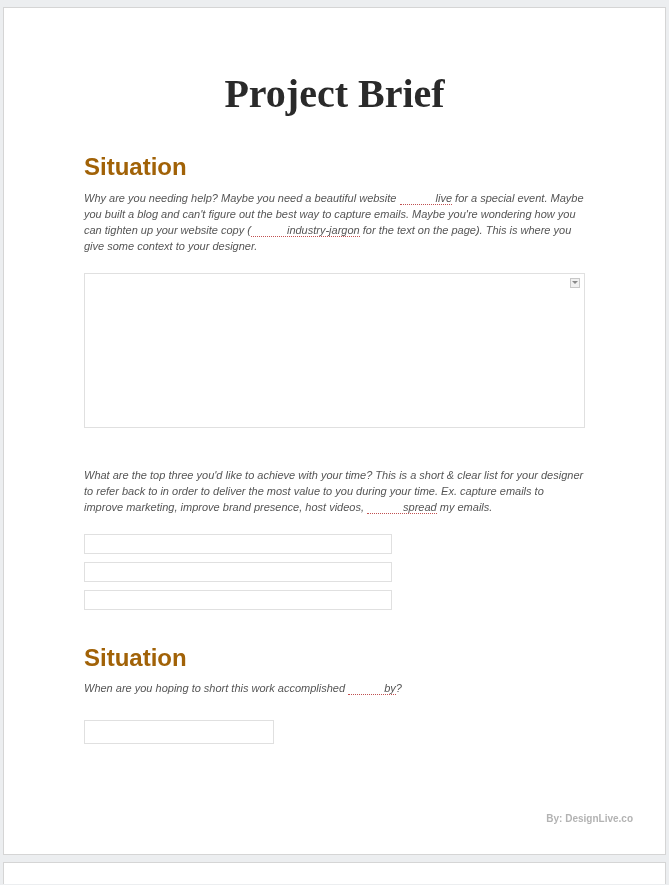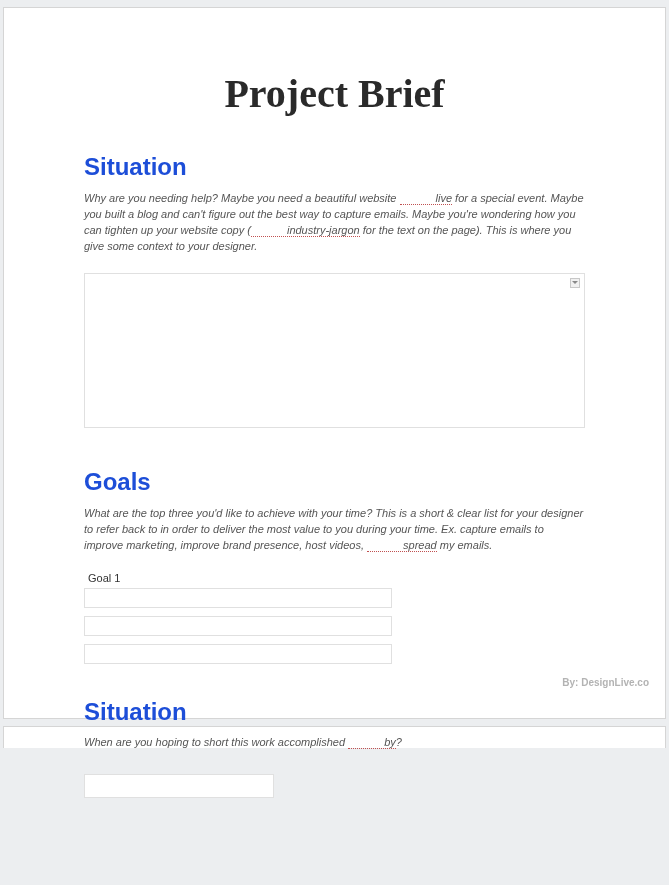--- a/index.html
+++ b/index.html
@@ -12,36 +12,36 @@
       font-family: -apple-system, BlinkMacSystemFont, "Segoe UI", Arial, sans-serif;
       width: 669px;
       height: 885px;
       overflow: hidden;
       padding: 7px 3px;
     }
     .page {
       background: #ffffff;
       border: 1px solid #d5d5d5;
       width: 100%;
-      height: 712px;
+      height: 848px;
       padding: 62px 80px 20px 80px;
       position: relative;
     }
     .page-title {
       font-family: Georgia, "Times New Roman", serif;
       font-weight: 700;
       font-size: 40px;
       text-align: center;
       color: #2a2a2a;
       margin-bottom: 36px;
     }
     .section-heading {
       font-size: 24px;
       font-weight: 600;
-      color: #1d4ed8;
+      color: #a16207;
       margin-bottom: 10px;
     }
     .section-desc {
       font-style: italic;
       font-size: 11px;
       line-height: 1.45;
       color: #555;
       margin-bottom: 18px;
     }
     .underline {
@@ -107,21 +107,21 @@
     .deadline-input {
       width: 190px;
       height: 24px;
       border: 1px solid #e0e0e0;
       background: #fff;
       font-size: 11px;
       padding: 2px 4px;
     }
     .footer-credit {
       position: absolute;
-      right: 16px;
+      right: 32px;
       bottom: 30px;
       font-size: 10px;
       font-weight: 600;
       color: #b3b3b3;
     }
     .next-page-strip {
       margin-top: 7px;
       background: #ffffff;
       border: 1px solid #d5d5d5;
       border-bottom: none;
@@ -140,27 +140,25 @@
     <h2 class="section-heading">Situation</h2>
     <p class="section-desc">
       <span>Why are you needing help? Maybe you need a beautiful website </span><span class="underline">live</span><span> for a special event. Maybe you built a blog and can't figure out the best way to capture emails. Maybe you're wondering how you can tighten up your website copy (</span><span class="underline">industry-jargon</span><span> for the text on the page). This is where you give some context to your designer.</span>
     </p>
     <div class="situation-box">
       <div class="situation-handle"></div>
     </div>
   </div>
 
   <div class="goals-section">
-    <h2 class="section-heading">Goals</h2>
     <p class="section-desc">
       <span>What are the top three you'd like to achieve with your time? This is a short &amp; clear list for your designer to refer back to in order to deliver the most value to you during your time. Ex. capture emails to improve marketing, improve brand presence, host videos, </span><span class="underline">spread</span><span> my emails.</span>
     </p>
 
     <div class="goal-row">
-      <span class="goal-label">Goal 1</span>
       <input class="goal-input" type="text" value="" style="">
     </div>
     <div class="goal-row">
       <input class="goal-input" type="text" value="" style="">
     </div>
     <div class="goal-row">
       <input class="goal-input" type="text" value="" style="">
     </div>
   </div>
 

